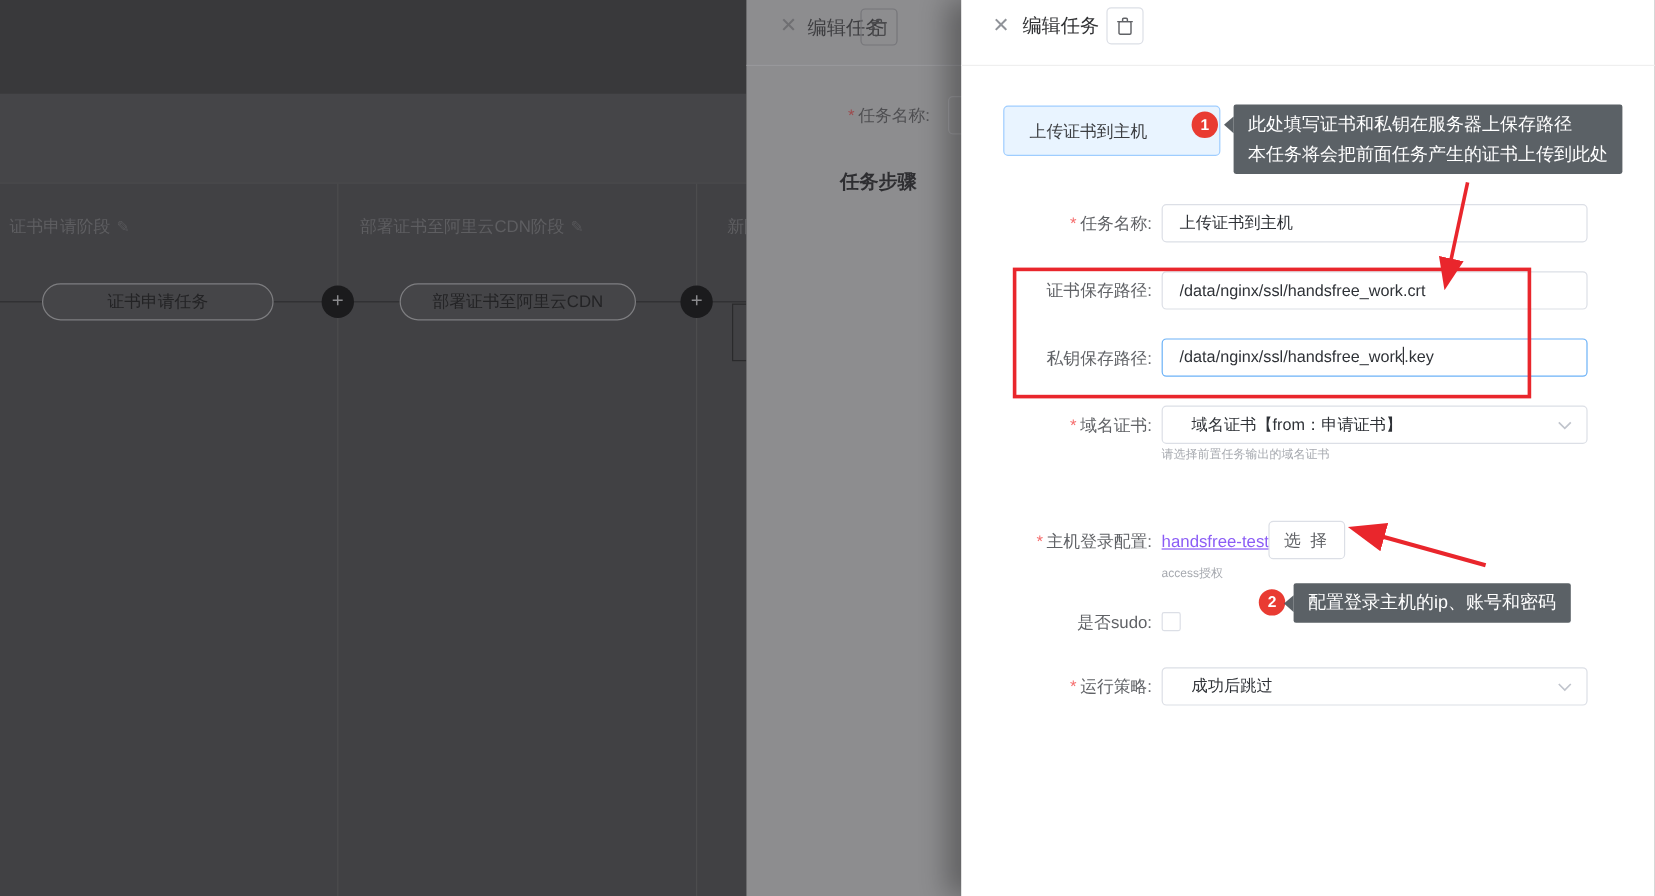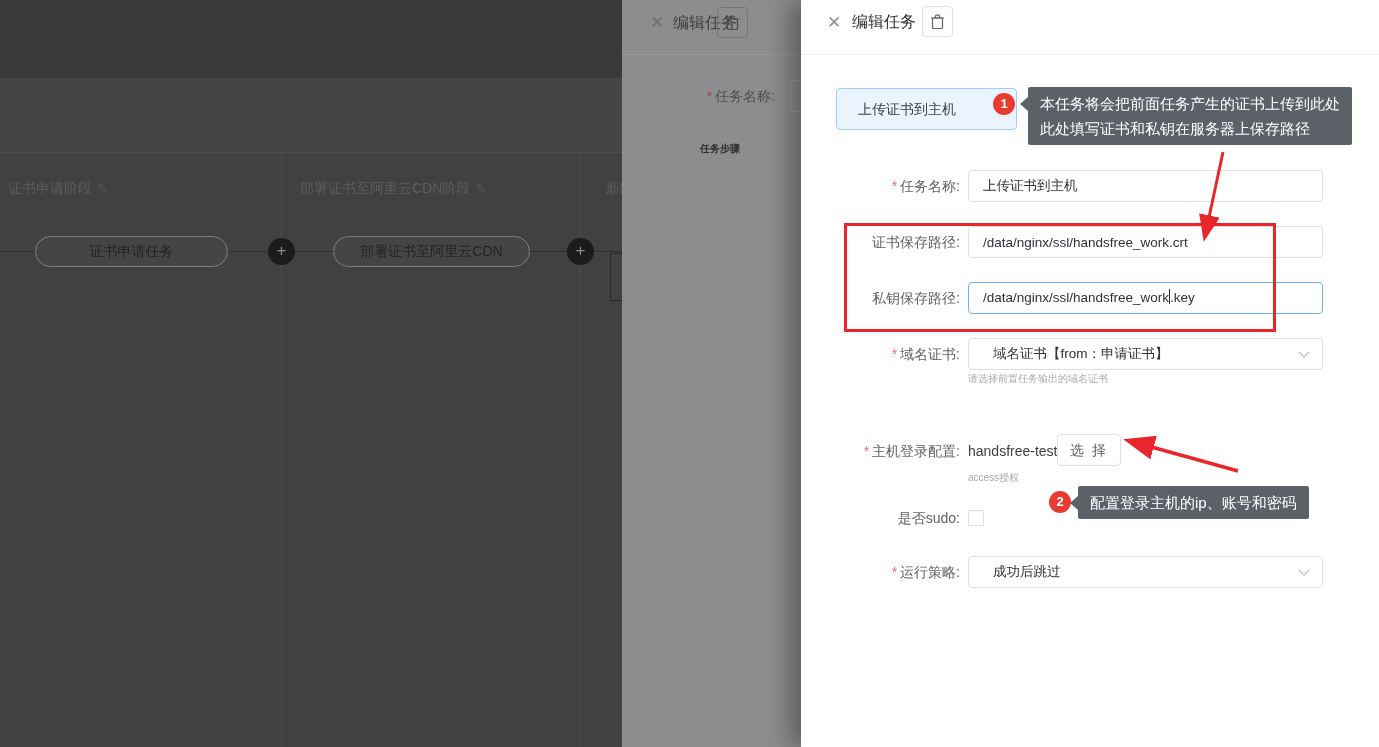--- a/index.html
+++ b/index.html
@@ -27,21 +27,21 @@
   .mid-header { position:absolute; left:0; top:0; width:100%; height:55px; border-bottom:1px solid #98989b; }
   .mid-close { position:absolute; left:28px; top:12px; font-size:17px; color:#6f6f72; cursor:pointer; }
   .mid-title { position:absolute; left:51px; top:13px; font-size:16px; color:#3e3e41; }
   .mid-trash { position:absolute; left:95px; top:7px; width:31px; height:31px; border:1px solid #76767a; border-radius:4px;
                display:flex; align-items:center; justify-content:center; }
   .mid-row { position:absolute; left:0; top:80px; width:100%; display:flex; }
   .mid-label { width:153px; text-align:right; font-size:14px; color:#4f4f52; line-height:32px; }
   .mid-star { color:#9e4a4d; margin-right:3px; }
   .mid-input { position:absolute; left:168px; top:0; width:360px; height:32px; border:1px solid #9c9c9f;
                border-radius:4px; background:#8d8d8f; color:#3f3f42; font-size:14px; line-height:30px; padding-left:14px; }
-  .mid-steps { position:absolute; left:78px; top:142px; font-size:10px; font-weight:bold; color:#2e2e31; }
+  .mid-steps { position:absolute; left:78px; top:142px; font-size:16px; font-weight:bold; color:#2e2e31; }
 
   
   .front-drawer { position:absolute; left:801px; top:0; width:578px; height:747px; background:#ffffff; z-index:3;
                   box-shadow:-12px 0 22px rgba(0,0,0,0.32); }
   .fd-header { position:absolute; left:0; top:0; width:100%; height:55px; border-bottom:1px solid #efefef; }
   .fd-close { position:absolute; left:26px; top:12px; font-size:17px; color:#909399; cursor:pointer; }
   .fd-title { position:absolute; left:51px; top:12px; font-size:16px; color:#303133; }
   .fd-trash { position:absolute; left:121px; top:6px; width:31px; height:31px; border:1px solid #dcdfe6; border-radius:4px;
               display:flex; align-items:center; justify-content:center; cursor:pointer; background:#fff; }
   .tab-btn { position:absolute; left:35px; top:88px; width:181px; height:42px; background:#e9f4ff;
@@ -50,21 +50,21 @@
   .f-label { position:absolute; left:0; top:0; width:159px; text-align:right; font-size:14px; color:#606266; line-height:32px; white-space:nowrap; }
   .f-star { color:#f56c6c; margin-right:3px; }
   .f-input { position:absolute; left:167px; top:0; width:355px; height:32px; border:1px solid #dcdfe6; border-radius:4px;
              background:#fff; color:#2f3237; font-size:13.5px; line-height:30px; padding:0 0 0 14px; outline:none;
              font-family:"Liberation Sans","DejaVu Sans",sans-serif; }
   .f-input.focused { border-color:#6cb2f7; }
   .f-select { cursor:pointer;padding-left:24px; }
   .chev { position:absolute; right:12px; top:12px; }
   .caret-bar { display:inline-block; width:1px; height:15px; background:#303133; vertical-align:-2px; }
   .helper { position:absolute; left:167px; font-size:10px; color:#a6a9af; white-space:nowrap; }
-  .host-value { position:absolute; left:167px; top:0; font-size:14px; color:#404040; line-height:32px; }
+  .host-value { position:absolute; left:167px; top:0; font-size:14px; color:#8b5cf6; line-height:32px;text-decoration:underline; }
   .choose-btn { position:absolute; left:256px; top:-1px; width:64px; height:32px; background:#fff; border:1px solid #dcdfe6;
                 border-radius:4px; font-size:14px; color:#606266; text-align:center; line-height:30px; cursor:pointer; letter-spacing:2px; }
   .checkbox { position:absolute; left:167px; top:8px; width:16px; height:16px; border:1px solid #dcdfe6; border-radius:2px; background:#fff; cursor:pointer; }
 
   
   .badge { position:absolute; width:22px; height:22px; border-radius:50%; background:#e93b32; color:#fff;
            font-size:13px; font-weight:bold; text-align:center; line-height:22px; z-index:5; }
   .tooltip { position:absolute; background:rgba(77,84,89,0.92); color:#fff; font-size:15px; line-height:25px;
              padding:4px 12px; border-radius:2px; z-index:5; white-space:nowrap; }
   .tooltip .notch { position:absolute; left:-8px; top:10px; width:0; height:0;
@@ -181,22 +181,22 @@
       <svg class="chev" width="12" height="8" viewBox="0 0 12 8">
           <path d="M1 1l5 5 5-5" fill="none" stroke="#c0c4cc" stroke-width="1.4"></path>
         </svg>
     </div>
   </div>
 </div>
 
 <div class="badge" style="left:993px; top:93px;">1</div>
 <div class="tooltip" style="left:1028px; top:87px;">
   <span class="notch"></span>
+  <div>此处填写证书和私钥在服务器上保存路径</div>
   <div>本任务将会把前面任务产生的证书上传到此处</div>
-  <div>此处填写证书和私钥在服务器上保存路径</div>
 </div>
 
 <div class="badge" style="left:1049px; top:491px;">2</div>
 <div class="tooltip" style="left:1078px; top:486px;">
   <span class="notch"></span>
   <div>配置登录主机的ip、账号和密码</div>
 </div>
 
 <svg class="annot">
   <defs>

